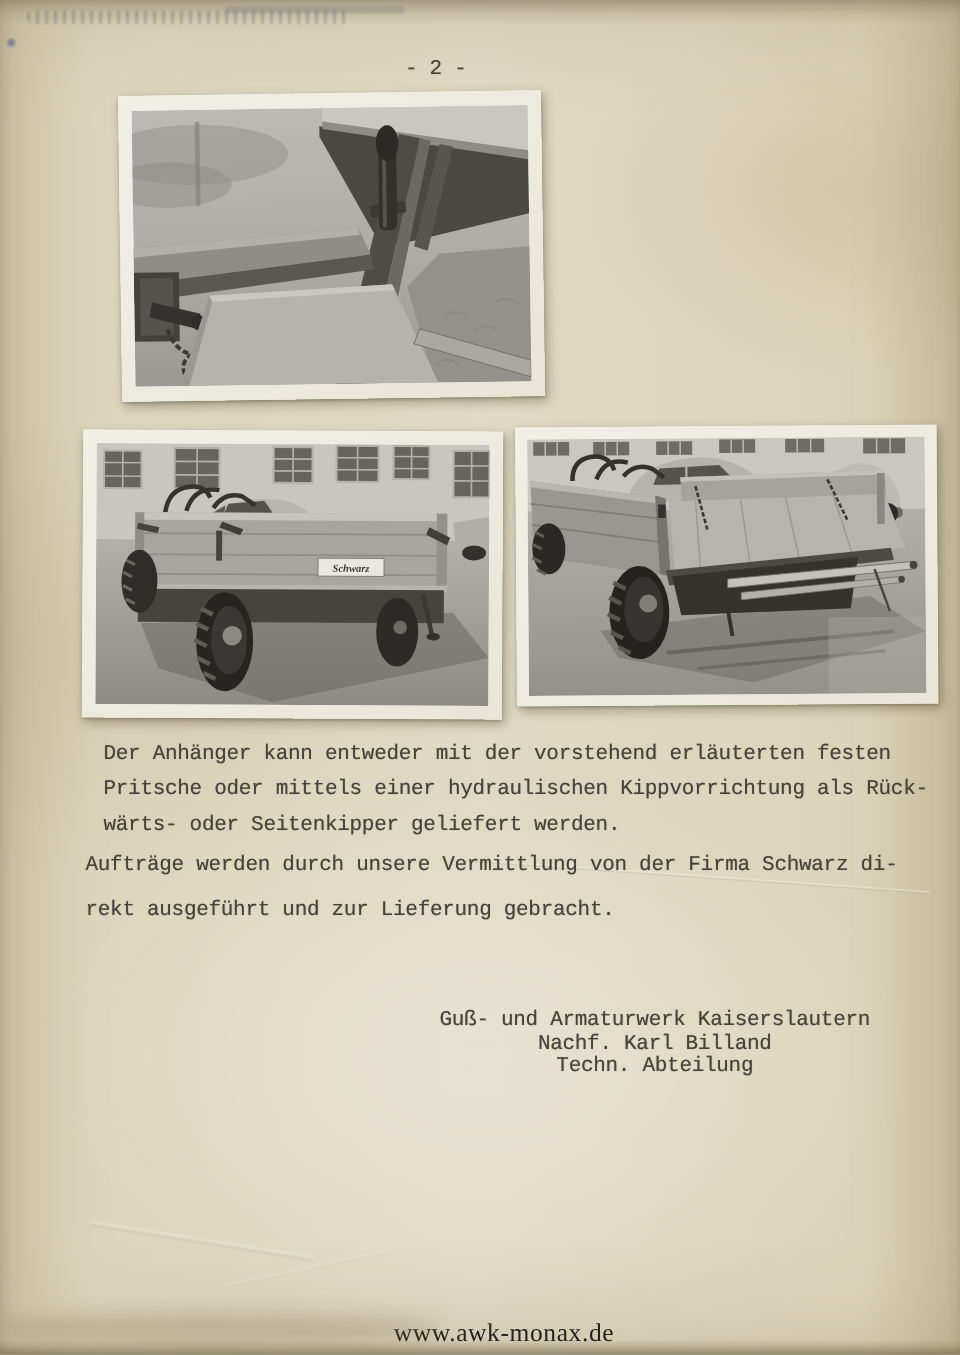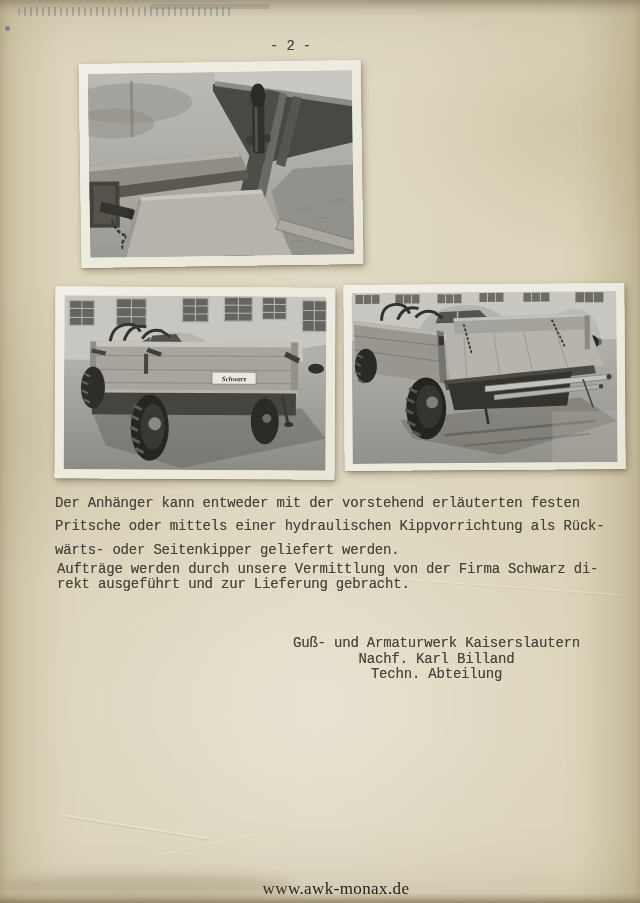--- a/index.html
+++ b/index.html
@@ -32,23 +32,23 @@
     background:linear-gradient(180deg,rgba(255,255,245,.5),rgba(120,100,62,.18));filter:blur(.5px);}
   .crease.c2{left:60px;top:826px;width:150px;height:3px;transform:rotate(9deg);
     background:linear-gradient(180deg,rgba(255,255,245,.55),rgba(125,108,70,.22));filter:blur(.6px);}
   .crease.c3{left:150px;top:845px;width:110px;height:2px;transform:rotate(-12deg);
     background:linear-gradient(180deg,rgba(255,255,245,.5),rgba(125,108,70,.18));filter:blur(.6px);}
 
   .tw{position:absolute;white-space:pre-line;font-size:14px;letter-spacing:-.2px;
       text-shadow:0 0 .6px rgba(71,67,59,.55);}
   .page-number{left:270px;top:38px;}
   .caption{left:370px;top:77px;line-height:21.1px;}
-  .para1{left:55px;top:492px;line-height:23.4px;}
-  .para2{left:57px;top:562px;line-height:15px;}
-  .signature{left:293px;top:636px;line-height:15.6px;text-align:center;}
+  .para1{left:69px;top:492px;line-height:23.4px;}
+  .para2{left:57px;top:562px;line-height:30px;}
+  .signature{left:293px;top:673px;line-height:15.6px;text-align:center;}
   .watermark{position:absolute;left:0;top:879px;width:100%;text-align:center;
     font-family:"Liberation Serif","DejaVu Serif",serif;font-size:17px;letter-spacing:.4px;
     color:#23221e;transform:translateX(16px);}
 
   .photo{position:absolute;background:linear-gradient(145deg,#f1efe6,#e9e6d8);
     box-shadow:2px 3px 7px rgba(70,58,32,.40), 0 1px 2px rgba(70,58,32,.28);}
   .photo svg{display:block;}
   .photo1{left:80px;top:62px;padding:10px 9px;transform:rotate(-.8deg);}
   .photo2{left:55px;top:287px;padding:9px;transform:rotate(.3deg);}
   .photo3{left:344px;top:284px;padding:8px 8px 7px 8px;transform:rotate(-.4deg);}

